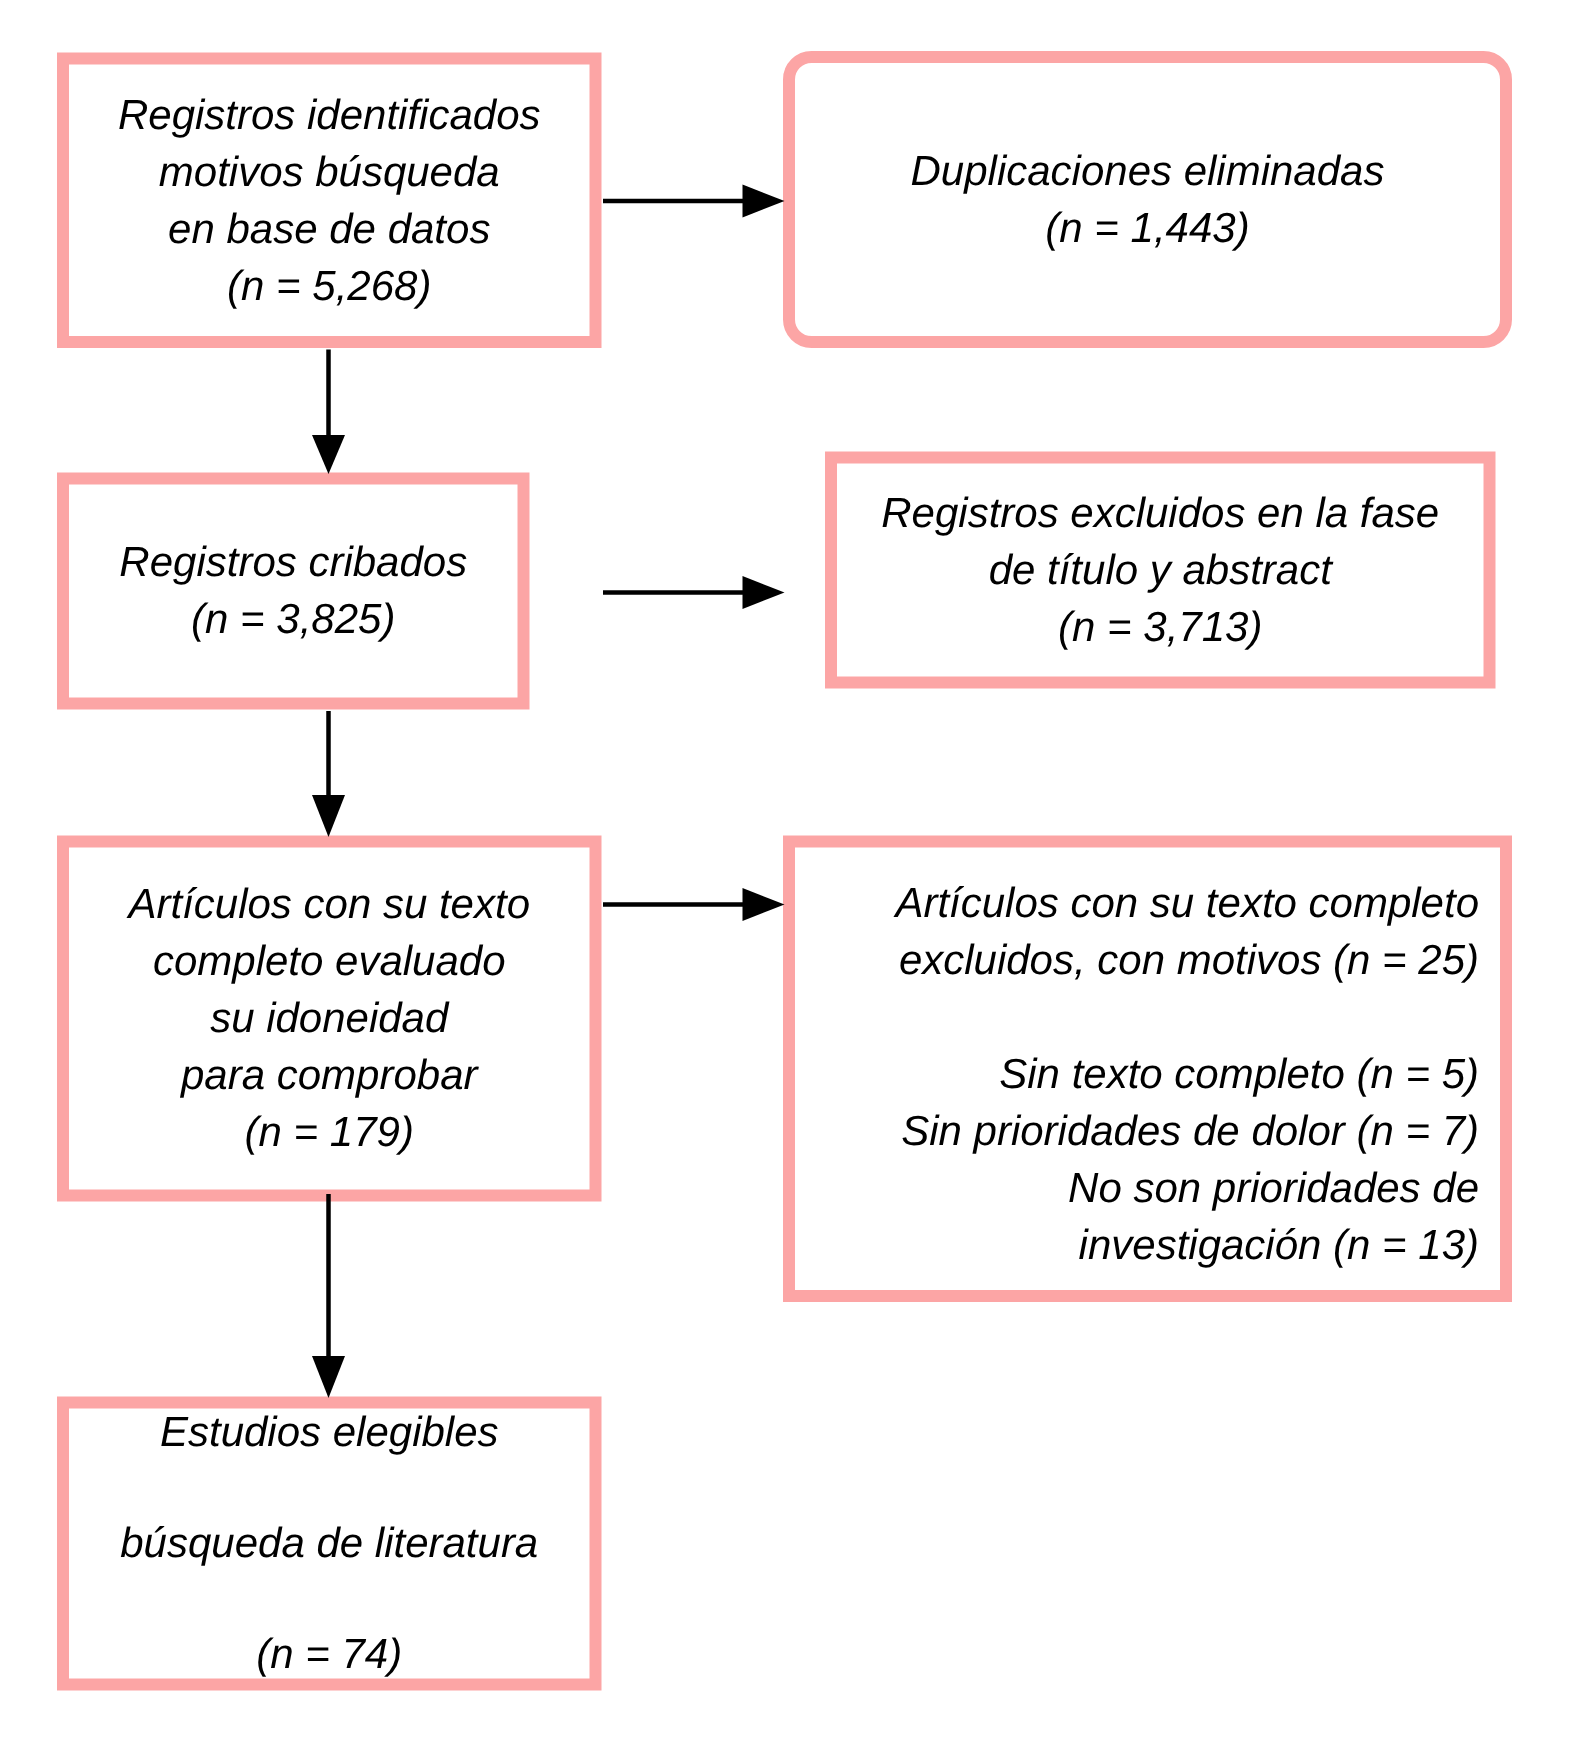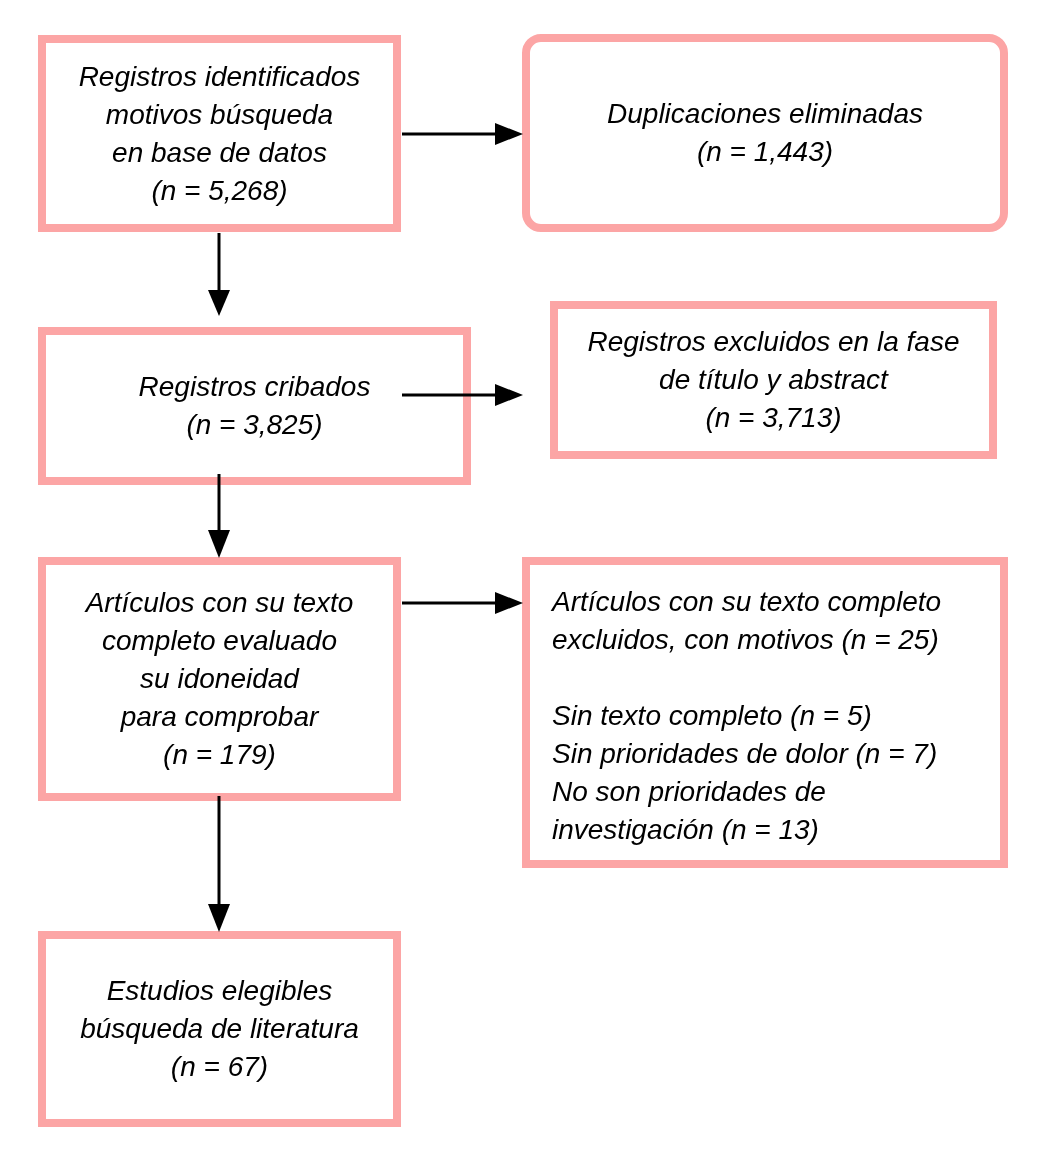--- a/index.html
+++ b/index.html
@@ -22,34 +22,34 @@
     background: #ffffff;
     font-size: 28px;
     line-height: 38px;
     display: flex;
     flex-direction: column;
     justify-content: center;
     font-style: italic;
   }
   .box.center { text-align: center; align-items: center; }
   .box.left-align {
-    text-align: left;
+    text-align: right;
     justify-content: flex-start;
     padding: 18px 14px 0 22px;
   }
   .line { min-height: 38px; width: 100%; }
 
   
   .b-identified       { left: 38px;  top: 35px;  width: 363px; height: 197px; }
   .b-duplicates       { left: 522px; top: 34px;  width: 486px; height: 198px; border-radius: 19px; }
-  .b-screened         { left: 38px;  top: 327px; width: 433px; height: 158px; }
+  .b-screened         { left: 38px;  top: 315px; width: 315px; height: 158px; }
   .b-excluded-ta      { left: 522px; top: 301px; width: 447px; height: 158px; margin-left: 28px; }
   .b-fulltext         { left: 38px;  top: 557px; width: 363px; height: 244px; }
   .b-fulltext-excl    { left: 522px; top: 557px; width: 486px; height: 311px; }
-  .b-included         { left: 38px;  top: 931px; width: 363px; height: 196px; }
+  .b-included         { left: 38px;  top: 931px; width: 363px; height: 196px; gap: 36px; }
 
   .arrow-layer {
     position: absolute;
     left: 0; top: 0;
     width: 1064px; height: 1158px;
     pointer-events: none;
   }
 </style>
 </head>
 <body>
@@ -93,21 +93,21 @@
     <div class="line"></div>
     <div class="line">Sin texto completo (n = 5)</div>
     <div class="line">Sin prioridades de dolor (n = 7)</div>
     <div class="line">No son prioridades de</div>
     <div class="line">investigación (n = 13)</div>
   </div>
 
   <div class="box center b-included">
     <div class="line">Estudios elegibles</div>
     <div class="line">búsqueda de literatura</div>
-    <div class="line">(n = 67)</div>
+    <div class="line">(n = 74)</div>
   </div>
 
   <svg class="arrow-layer" viewBox="0 0 1064 1158" xmlns="http://www.w3.org/2000/svg">
     <g stroke="#000000" stroke-width="3" fill="#000000">
 
       <g>
         <line x1="219" y1="233" x2="219" y2="292"></line>
         <polygon points="208,290 230,290 219,316" stroke="none"></polygon>
       </g>
 

